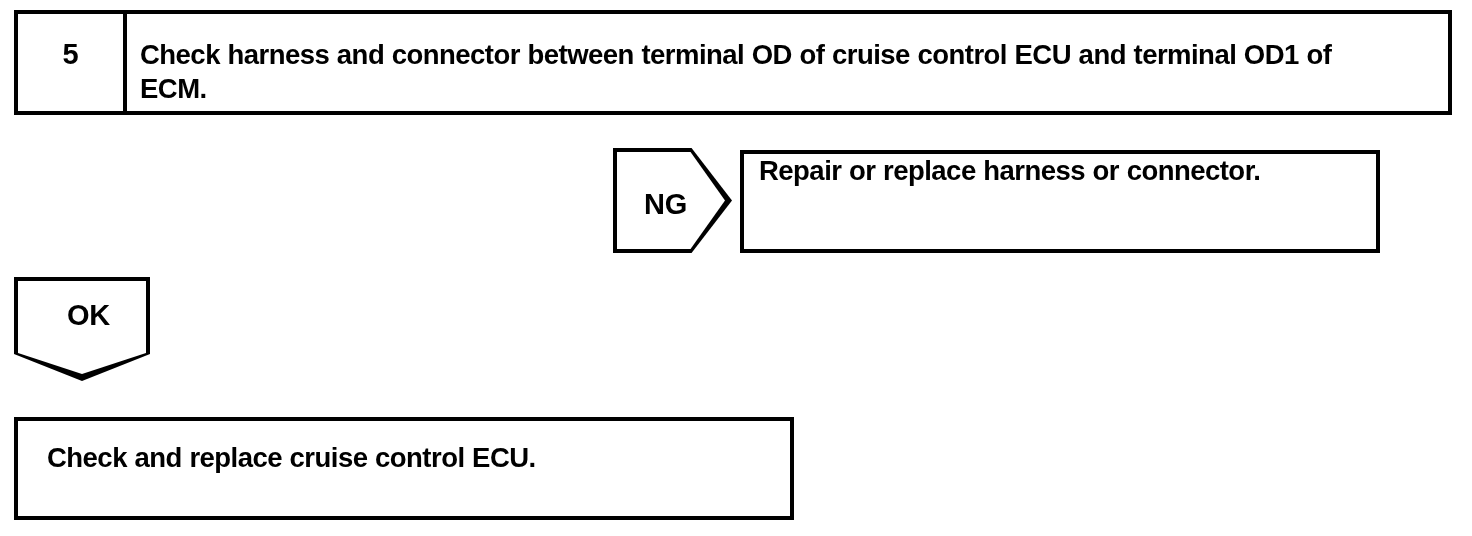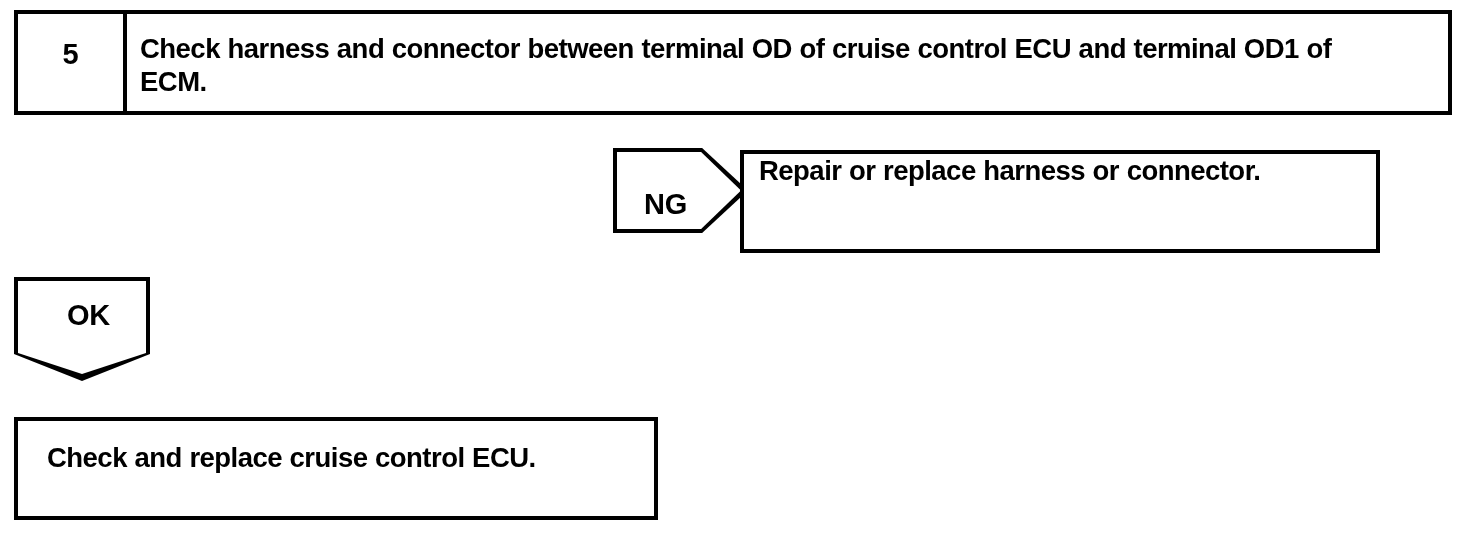--- a/index.html
+++ b/index.html
@@ -49,21 +49,21 @@
   .step-number-text {
     font-size: 29px;
     font-weight: bold;
     line-height: 1;
     letter-spacing: -0.2px;
     margin-top: -16px;
   }
   .step-text-cell {
     flex: 1 1 auto;
     display: flex;
-    align-items: flex-start;
+    align-items: center;
     padding: 18px 10px 0 13px;
     border-radius: 30px;
   }
   .step-text {
     font-size: 28.5px;
     font-weight: bold;
     line-height: 1.16;
     letter-spacing: -0.55px;
     word-spacing: 0.5px;
     transform: scaleX(0.965);
@@ -86,21 +86,21 @@
     top: 150px;
     width: 640px;
     height: 103px;
     display: flex;
     align-items: flex-start;
     padding-left: 15px;
   }
   .final-box {
     left: 14px;
     top: 417px;
-    width: 644px;
+    width: 780px;
     height: 103px;
     display: flex;
     align-items: flex-start;
     padding: 20px 0 0 29px;
   }
 
   
   .pentagon {
     position: absolute;
     background: #000000;
@@ -116,24 +116,23 @@
     font-weight: bold;
     line-height: 1;
     letter-spacing: -0.2px;
   }
 
   
   .pentagon-right {
     left: 613px;
     top: 148px;
     width: 119px;
-    height: 85px;
+    height: 105px;
     -webkit-clip-path: polygon(0% 0%, 66% 0%, 100% 50%, 66% 100%, 0% 100%);
     clip-path: polygon(0% 0%, 66% 0%, 100% 50%, 66% 100%, 0% 100%);
-    padding-left: 16px;
   }
   .pentagon-right .inner {
     -webkit-clip-path: polygon(4px 4px, calc(66% - 1px) 4px, calc(100% - 7px) 50%, calc(66% - 1px) calc(100% - 4px), 4px calc(100% - 4px));
     clip-path: polygon(4px 4px, calc(66% - 1px) 4px, calc(100% - 7px) 50%, calc(66% - 1px) calc(100% - 4px), 4px calc(100% - 4px));
   }
   .pentagon-right .pentagon-label {
     left: 31px;
     top: 42px;
   }
 

